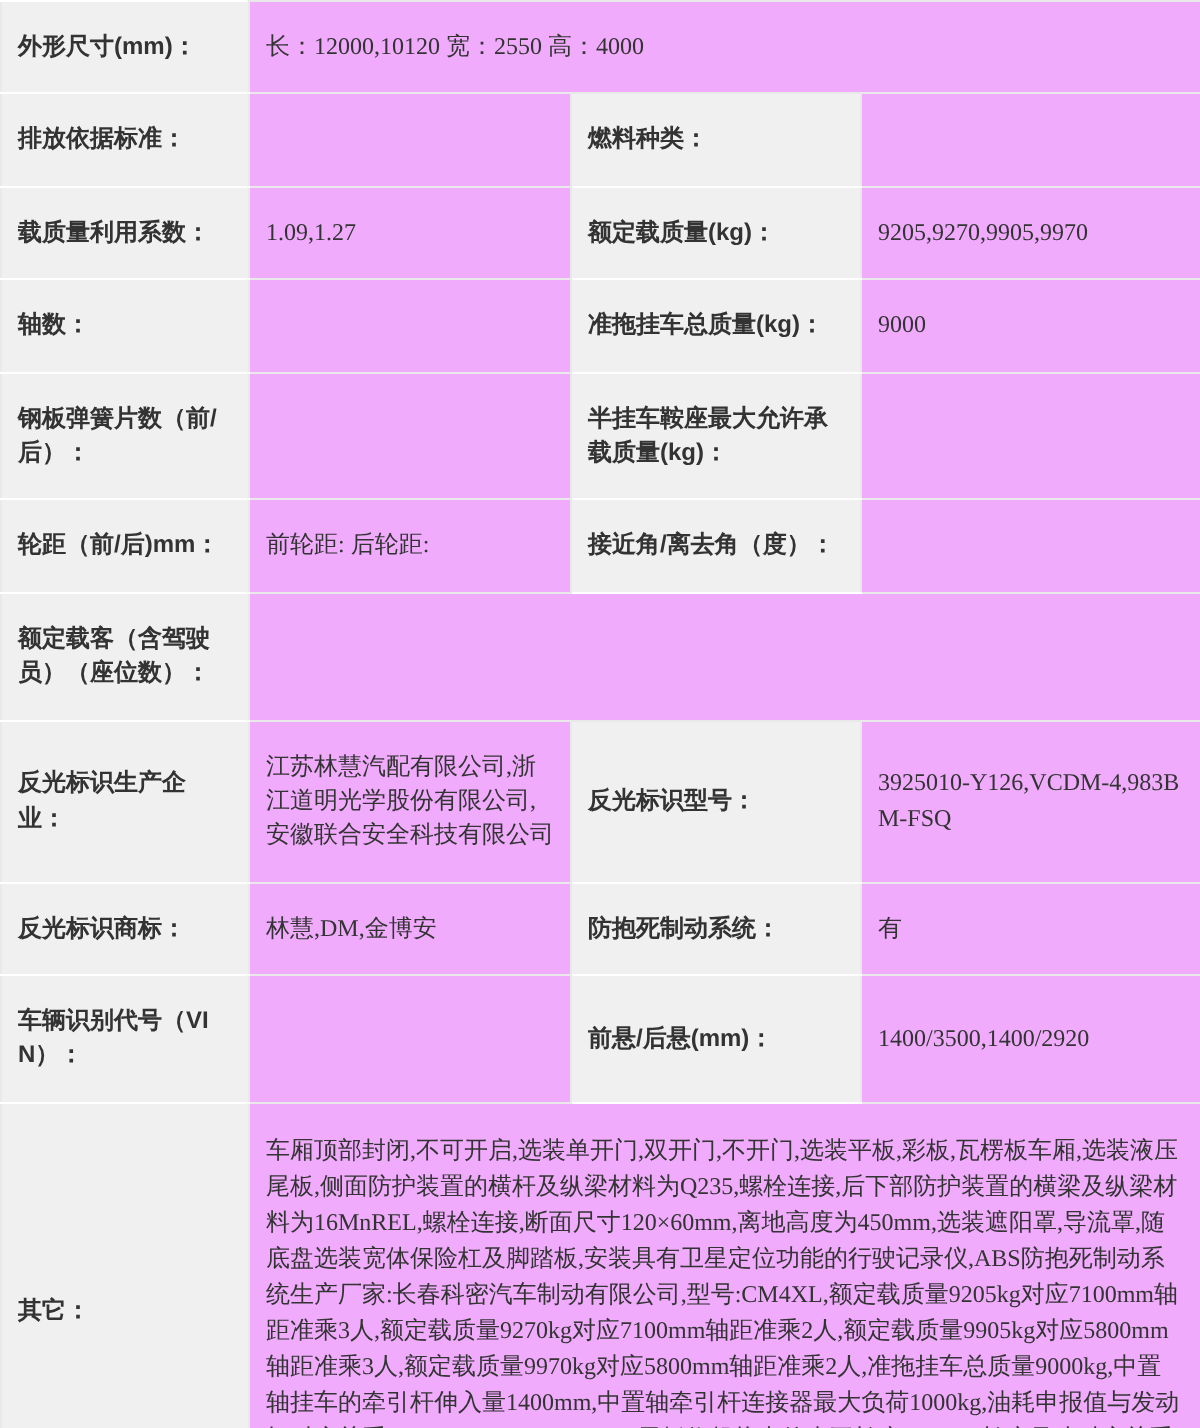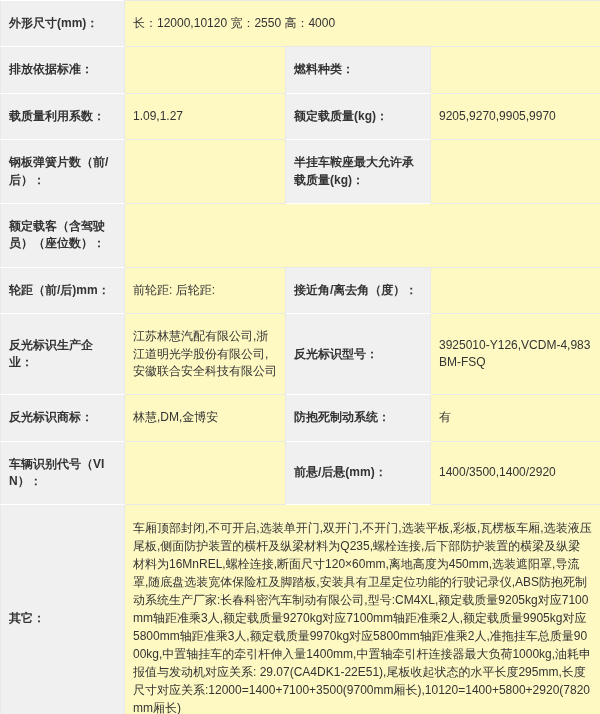--- a/index.html
+++ b/index.html
@@ -24,22 +24,23 @@
     text-align:left;
     word-break:break-all;
     overflow:hidden;
   }
   td.lbl, th{
     background:#f0f0f0;
     font-weight:bold;
     border-color:#ffffff #e9e9e9 #ffffff #e9e9e9;
   }
   td.val{
-    background:#fef9c3;
+    background:#f0abfc;
     font-weight:normal;
+    font-family:Liberation Serif, serif;
   }
 </style>
 </head>
 <body>
 
 <table id="spec">
   <colgroup>
     <col style="width:124px">
       <col style="width:161px">
       <col style="width:145px">
@@ -55,35 +56,41 @@
     <td class="val"></td>
     <td class="lbl">燃料种类：</td>
     <td class="val"></td>
   </tr>
   <tr style="height:23px">
     <td class="lbl">载质量利用系数：</td>
     <td class="val">1.09,1.27</td>
     <td class="lbl">额定载质量(kg)：</td>
     <td class="val">9205,9270,9905,9970</td>
   </tr>
+  <tr style="height:23px">
+    <td class="lbl">轴数：</td>
+    <td class="val"></td>
+    <td class="lbl">准拖挂车总质量(kg)：</td>
+    <td class="val">9000</td>
+  </tr>
   <tr style="height:36px">
     <td class="lbl">钢板弹簧片数（前/后）：</td>
     <td class="val"></td>
     <td class="lbl">半挂车鞍座最大允许承载质量(kg)：</td>
     <td class="val"></td>
   </tr>
-  <tr style="height:36px">
-    <td class="lbl">额定载客（含驾驶员）（座位数）：</td>
-    <td class="val" colspan="3"></td>
-  </tr>
   <tr style="height:23px">
     <td class="lbl">轮距（前/后)mm：</td>
     <td class="val">前轮距: 后轮距:</td>
     <td class="lbl">接近角/离去角（度）：</td>
     <td class="val"></td>
+  </tr>
+  <tr style="height:36px">
+    <td class="lbl">额定载客（含驾驶员）（座位数）：</td>
+    <td class="val" colspan="3"></td>
   </tr>
   <tr style="height:51px">
     <td class="lbl">反光标识生产企业：</td>
     <td class="val">江苏林慧汽配有限公司,浙江道明光学股份有限公司,安徽联合安全科技有限公司</td>
     <td class="lbl">反光标识型号：</td>
     <td class="val">3925010-Y126,VCDM-4,983BM-FSQ</td>
   </tr>
   <tr style="height:23px">
     <td class="lbl">反光标识商标：</td>
     <td class="val">林慧,DM,金博安</td>

